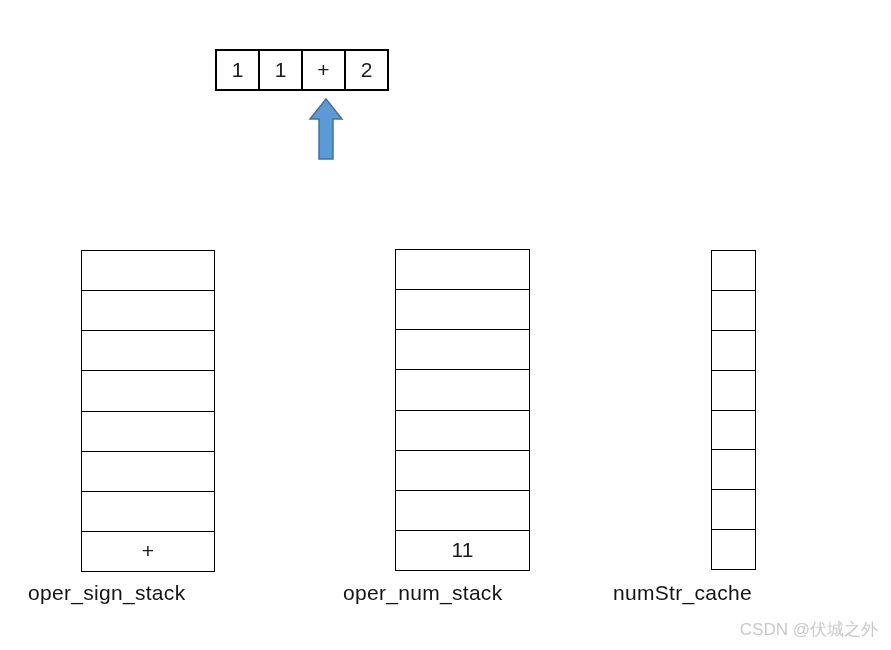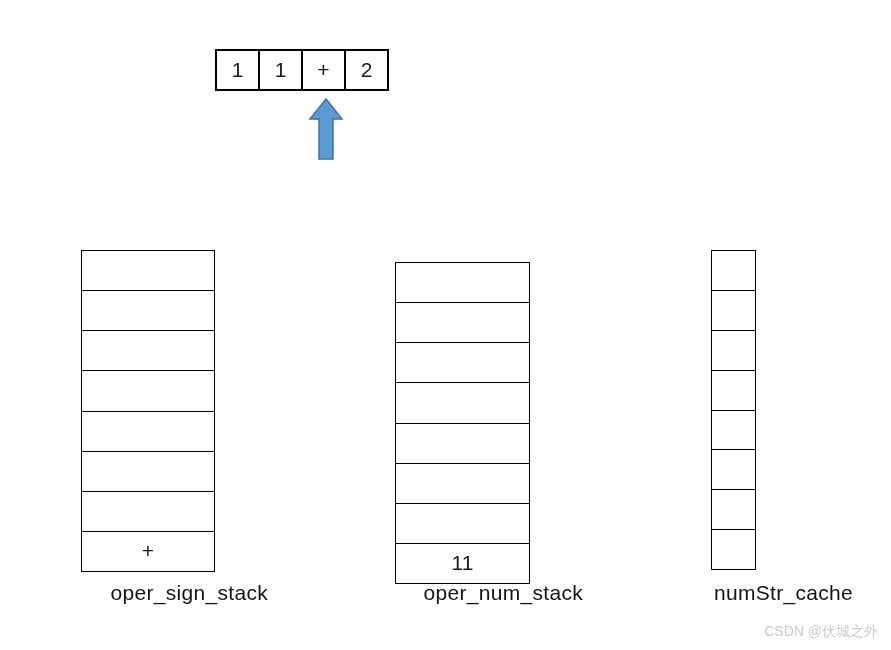--- a/index.html
+++ b/index.html
@@ -44,42 +44,42 @@
     background: #ffffff;
   }
   .stack-cell {
     flex: 1;
     display: flex; align-items: center; justify-content: center;
     font-size: 21px;
   }
   .stack-cell + .stack-cell { border-top: 1.5px solid #000000; }
 
   .stack-sign { left: 81px;  top: 250px; width: 134px; height: 322px; }
-  .stack-num  { left: 395px; top: 249px; width: 135px; height: 322px; margin-top: 13px; }
+  .stack-num  { left: 395px; top: 249px; width: 135px; height: 322px; }
   .stack-cache{ left: 711px; top: 250px; width: 45px;  height: 320px; }
 
   
   .stack-label {
     position: absolute;
     top: 581px;
     width: 240px;
-    text-align: right;
+    text-align: left;
     font-size: 21px;
     letter-spacing: 0.3px;
     color: #141414;
   }
   .label-sign  { left: 28px; }
   .label-num   { left: 343px; }
   .label-cache { left: 613px; }
 
   
   .watermark {
     position: absolute;
     right: 13px; bottom: 9px;
-    font-size: 14px;
+    font-size: 17px;
     color: #c9c9c9;
     margin-top: 48px;
   }
 </style>
 </head>
 <body>
 
 <div class="page">
 
   <div class="expr-array">

